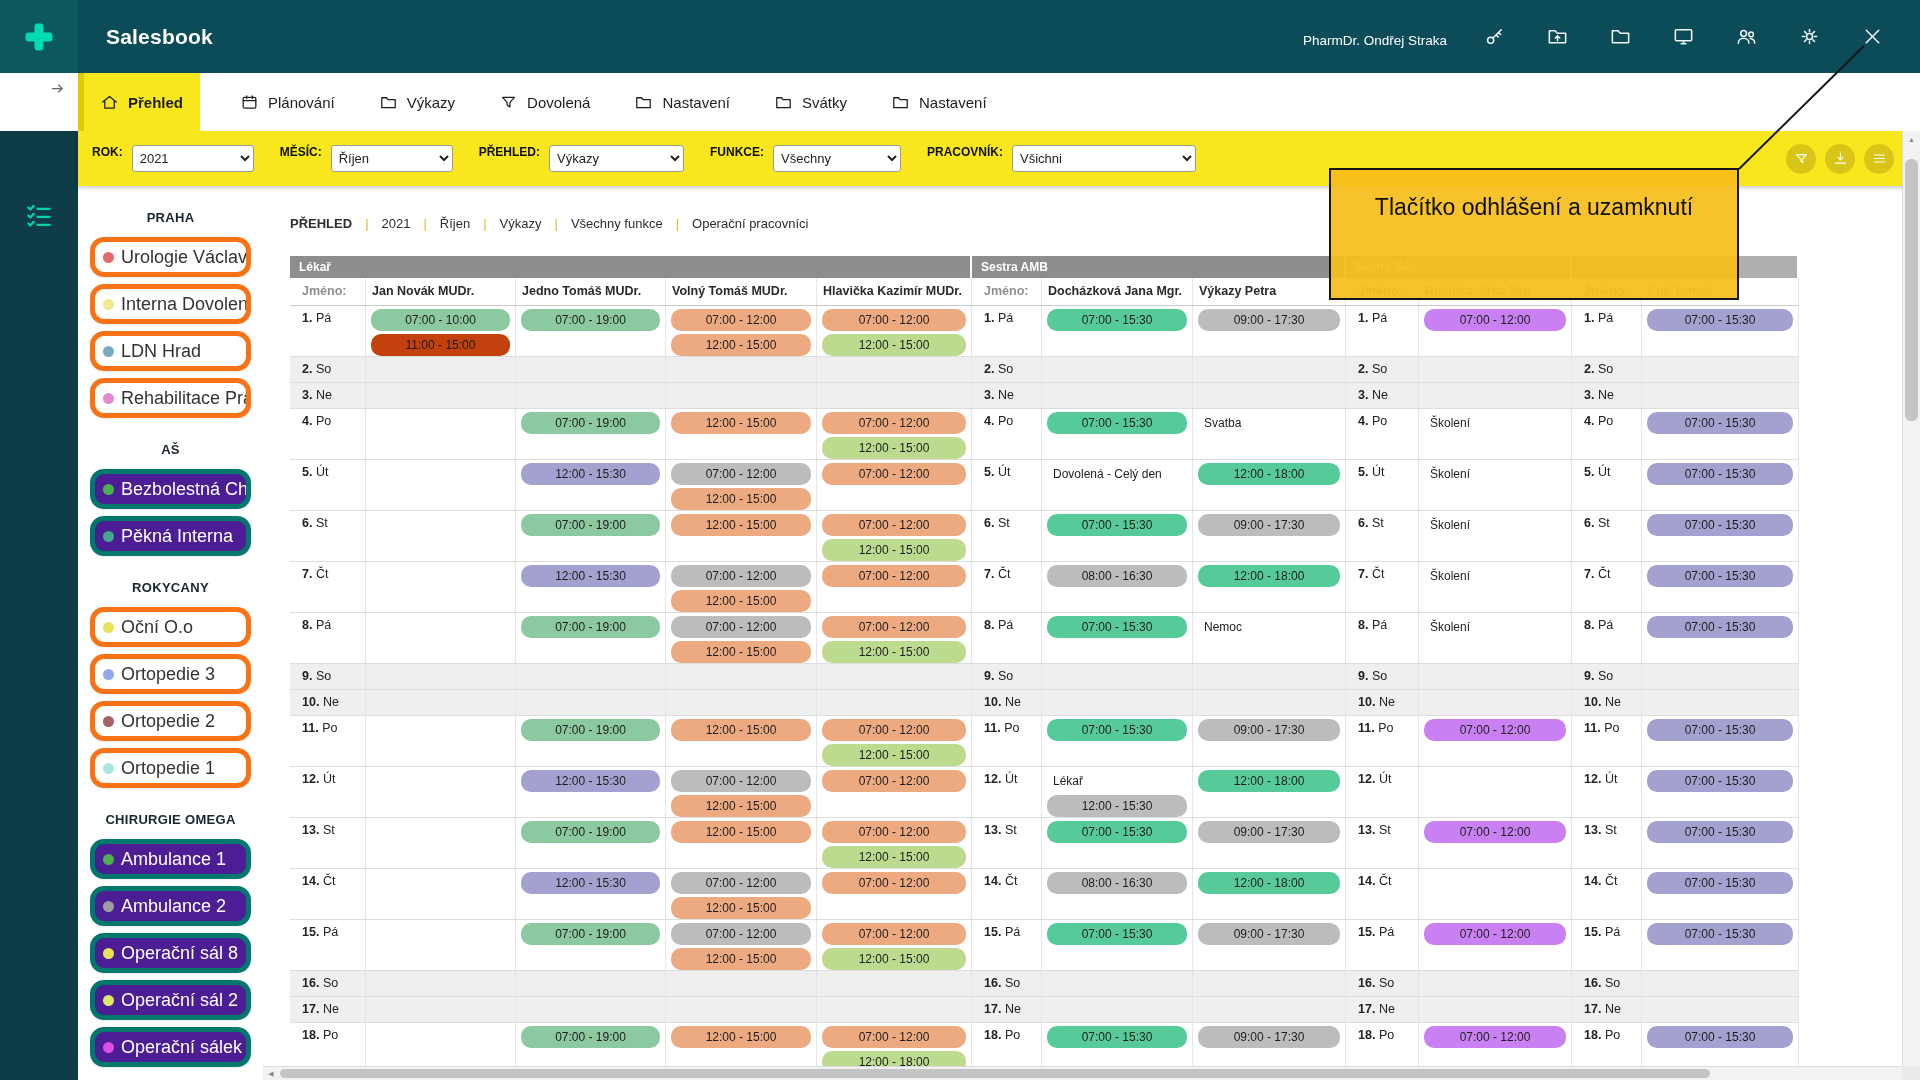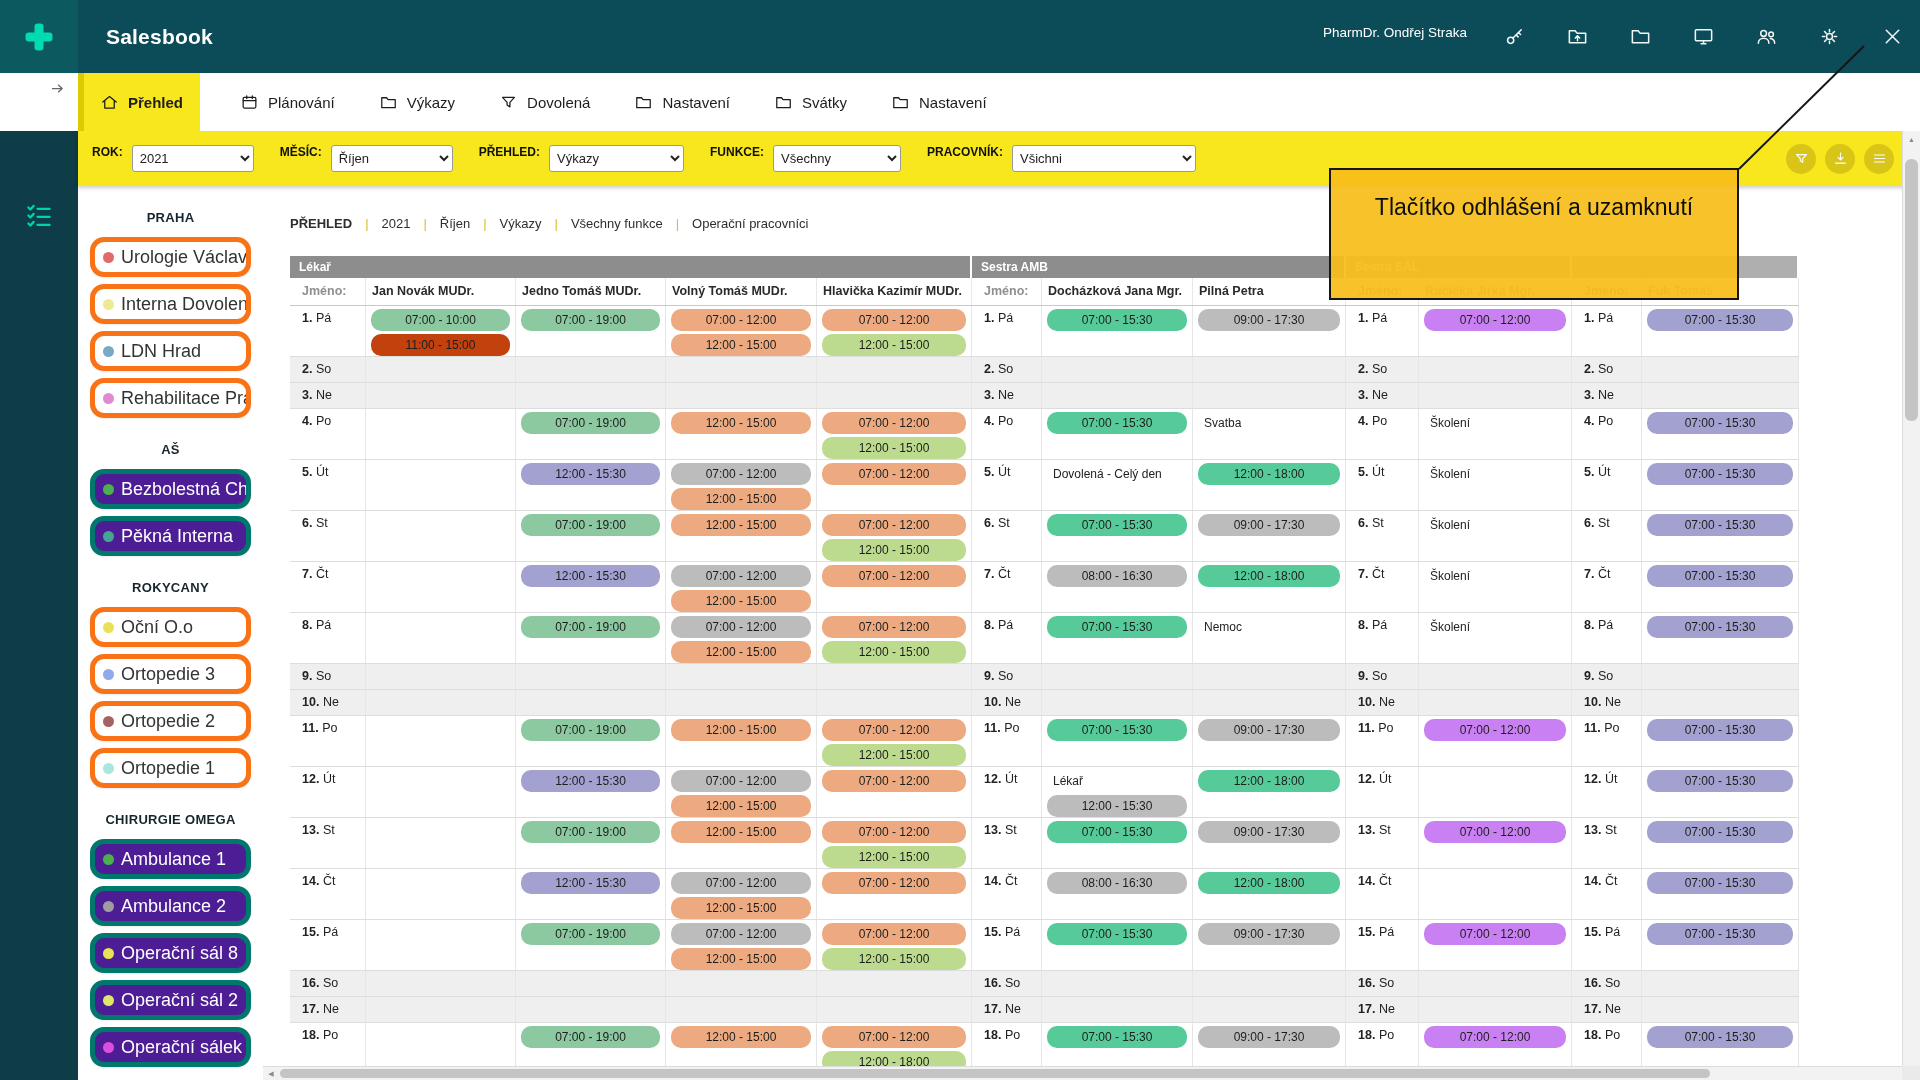--- a/index.html
+++ b/index.html
@@ -4,21 +4,21 @@
 <style>
   *{box-sizing:border-box;margin:0;padding:0}
   html,body{width:1920px;height:1080px;overflow:hidden}
   body{font-family:"Liberation Sans","DejaVu Sans",sans-serif;background:#fff;position:relative}
 
   
   .topbar{height:73px;background:#0B4C58;display:flex;align-items:center;position:relative;z-index:10}
   .logo{width:78px;height:73px;background:#0C5A60;display:flex;align-items:center;justify-content:center;flex:none}
   .logo svg{width:36px;height:36px}
   .app-title{color:#fff;font-size:21px;font-weight:700;margin-left:28px;letter-spacing:.2px}
-  .topbar-right{margin-left:auto;display:flex;align-items:flex-start;padding-right:16px}
+  .topbar-right{margin-left:auto;display:flex;align-items:flex-end;padding-right:36px}
   .username{color:#fff;font-size:13.5px;margin-right:36px;white-space:nowrap}
   .tb-icons{display:flex;gap:40px;align-items:center}
   .tb-icon{width:23px;height:23px;color:#F2F6F6;cursor:pointer;display:block}
   .tb-icon svg{width:100%;height:100%}
 
   
   .navbar{height:58px;background:#fff;display:flex;position:relative;z-index:9}
   .nav-collapse{position:absolute;left:50px;top:8px;width:15px;height:15px;color:#666;cursor:pointer}
   .nav-collapse svg{width:100%;height:100%}
   .tabs{display:flex;margin-left:78px;align-items:stretch}
@@ -332,21 +332,21 @@
           <div class="sch-group muted"></div>
         </div>
         <div class="sch-cols gridcols">
           <div class="sch-col jmeno">Jméno:</div>
           <div class="sch-col">Jan Novák MUDr.</div>
           <div class="sch-col">Jedno Tomáš MUDr.</div>
           <div class="sch-col">Volný Tomáš MUDr.</div>
           <div class="sch-col">Hlavička Kazimír MUDr.</div>
           <div class="sch-col jmeno">Jméno:</div>
           <div class="sch-col">Docházková Jana Mgr.</div>
-          <div class="sch-col">Pilná Petra</div>
+          <div class="sch-col">Výkazy Petra</div>
           <div class="sch-col jmeno">Jméno:</div>
           <div class="sch-col muted">Ručička Jirka Mgr.</div>
           <div class="sch-col jmeno">Jméno:</div>
           <div class="sch-col muted">Fuk Tomáš</div>
         </div>
         <div class="sch-row gridcols r-tall">
           <div class="cell daycell"><b>1.</b> <span>Pá</span></div>
           <div class="cell">
             <div class="pill" style="background: rgb(140, 200, 160);">07:00 - 10:00</div>
             <div class="pill" style="background: #c2410c;">11:00 - 15:00</div>

